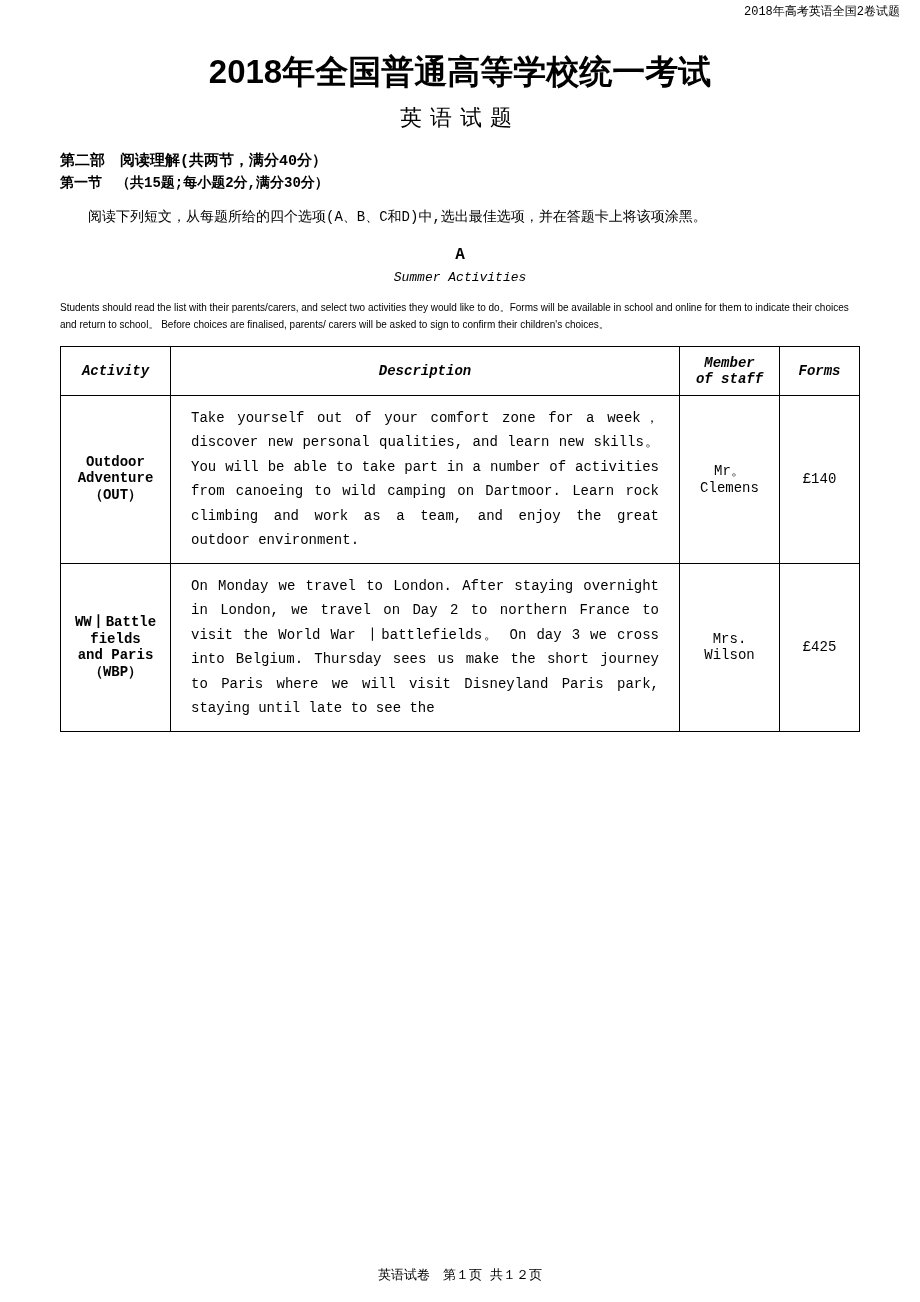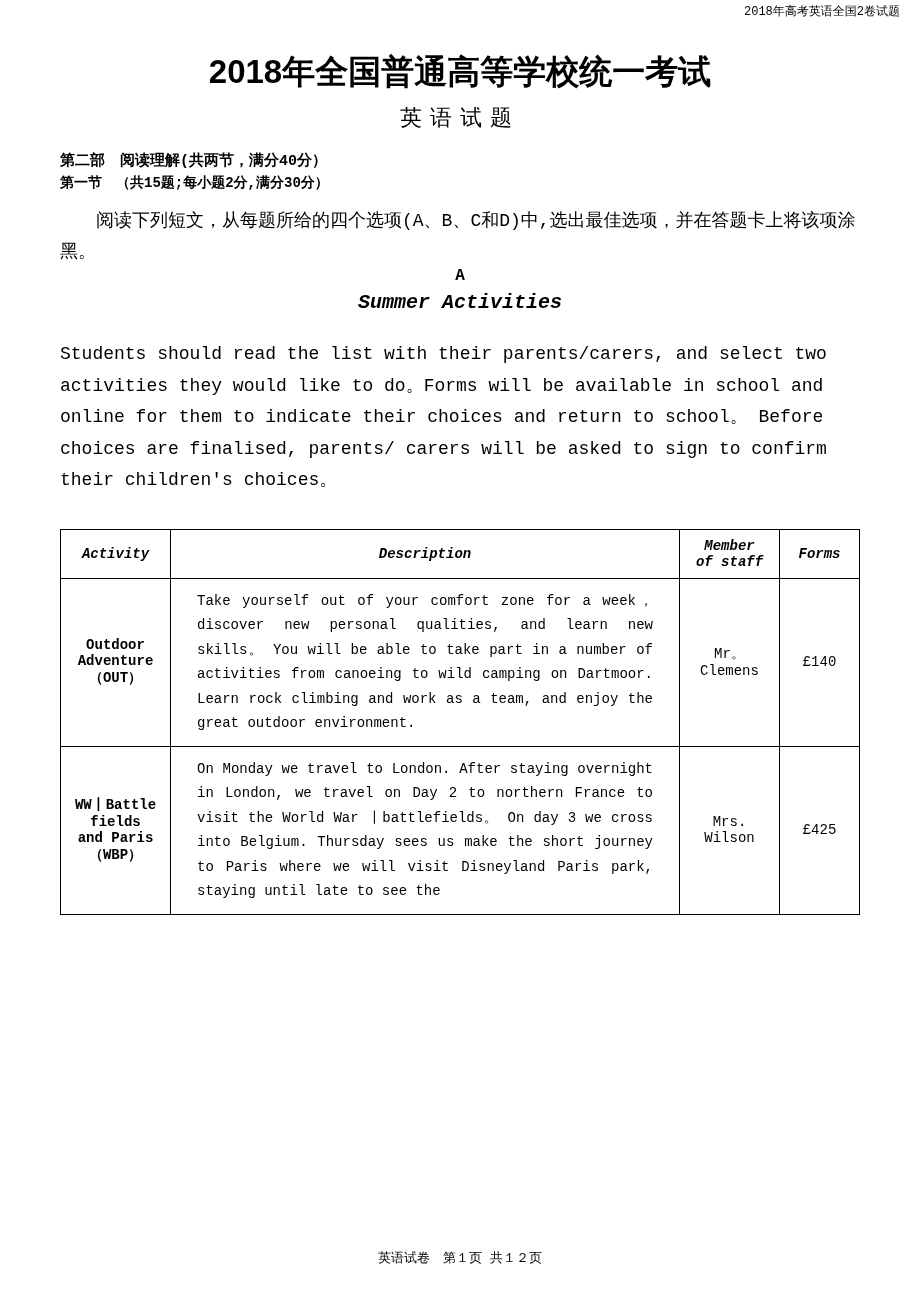--- a/index.html
+++ b/index.html
@@ -55,46 +55,47 @@
     .sub-heading {
       font-size: 14px;
       font-weight: bold;
       margin-bottom: 14px;
       font-family: "Courier New", Courier, monospace;
     }
 
     .intro-text {
       text-indent: 2em;
       line-height: 1.7;
-      font-size: 18px;
+      margin-bottom: 16px;
+      font-size: 14px;
       font-family: "Courier New", Courier, monospace;
     }
 
     .section-letter {
       text-align: center;
       font-size: 16px;
       font-weight: bold;
       margin-bottom: 6px;
       font-family: "Courier New", Courier, monospace;
     }
 
     .section-subtitle {
       text-align: center;
-      font-size: 20px;
-      font-weight: bold;
+      font-size: 13px;
+      font-weight: normal;
       font-style: italic;
-      margin-bottom: 25px;
+      margin-bottom: 14px;
       font-family: "Courier New", Courier, monospace;
     }
 
     .passage-text {
       line-height: 1.75;
-      margin-bottom: 32px;
-      font-size: 18px;
-      font-family: Liberation Mono, monospace;
+      margin-bottom: 12px;
+      font-size: 10px;
+      font-family: Liberation Sans, sans-serif;
     }
 
     table {
       width: 100%;
       border-collapse: collapse;
       margin-bottom: 20px;
       font-size: 14px;
       font-family: "Courier New", Courier, monospace;
     }
 
@@ -105,21 +106,21 @@
     }
 
     table th {
       font-style: italic;
       font-weight: bold;
     }
 
     table td.description {
       text-align: justify;
       vertical-align: top;
-      padding: 10px 26px;
+      padding: 10px 20px;
     }
 
     table td.activity-col {
       font-weight: bold;
       text-align: center;
       vertical-align: middle;
       width: 110px;
     }
 
     table td.staff-col {
@@ -129,21 +130,21 @@
     }
 
     table td.cost-col {
       width: 80px;
       text-align: center;
       vertical-align: middle;
     }
 
     .footer-text {
       position: absolute;
-      bottom: 35px;
+      bottom: 18px;
       left: 0;
       right: 0;
       text-align: center;
       font-size: 13px;
       font-family: "Courier New", Courier, monospace;
       margin-top: 38px;
     }
 
     .desc-text {
       text-align: justify;

